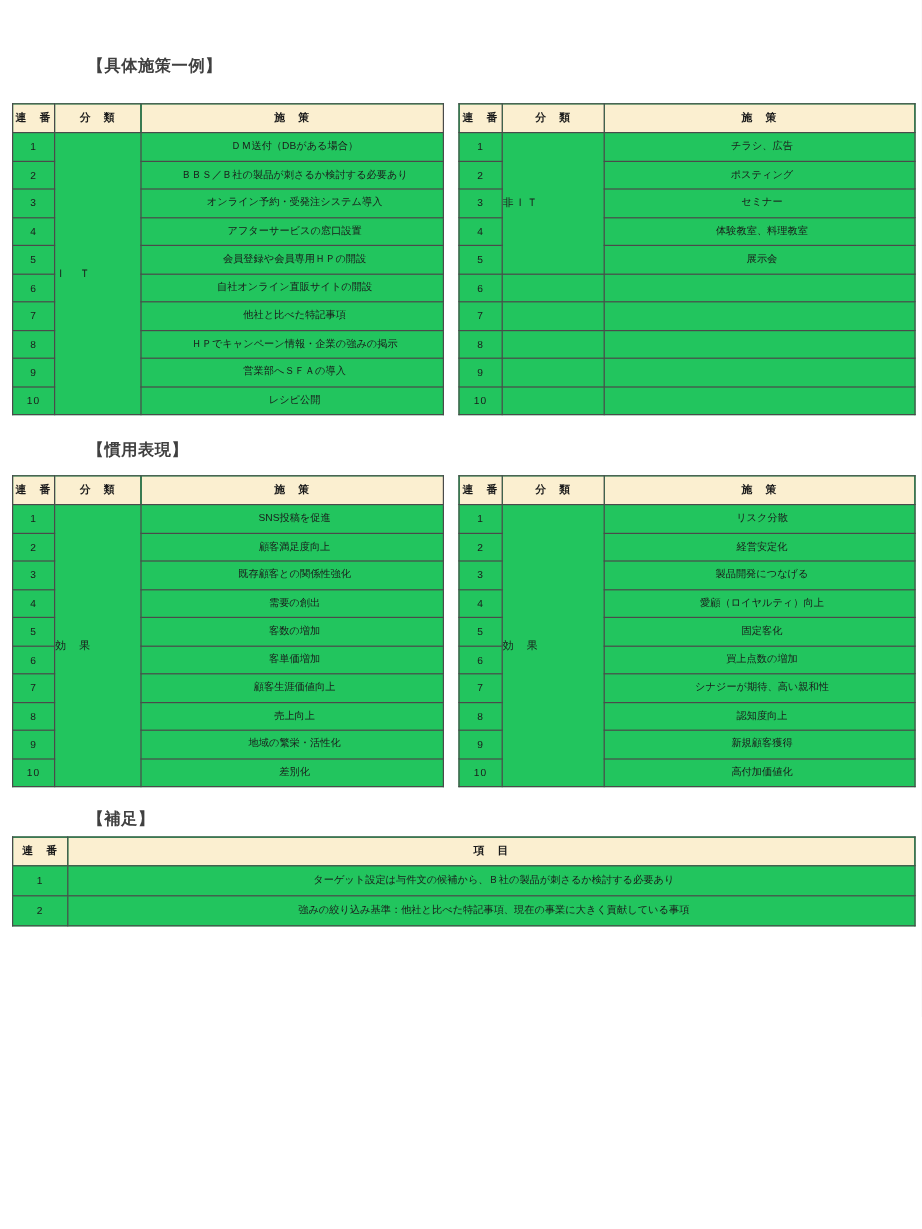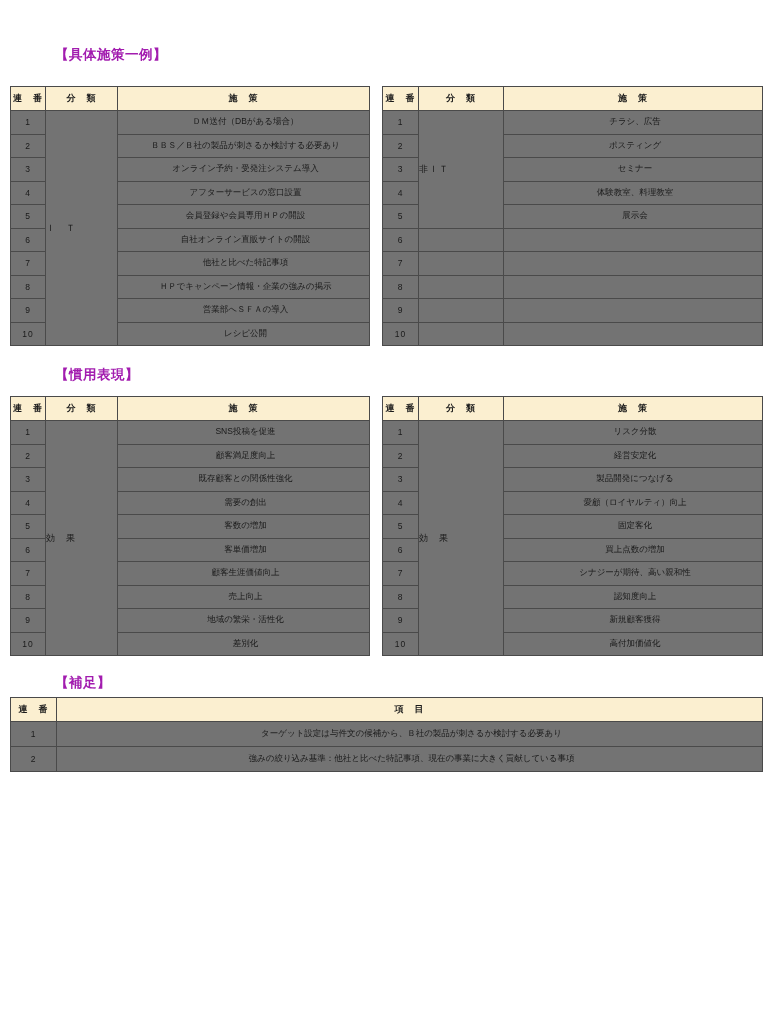--- a/index.html
+++ b/index.html
@@ -14,27 +14,27 @@
     background:#e8e8e8;
     font-family:"Liberation Sans","DejaVu Sans",sans-serif;
     color:var(--text);
   }
   .page{
     position:relative;width:768px;height:1024px;
     background:var(--page-bg);overflow:hidden;
   }
   .sec-title{
     position:absolute;
-    font-size:13.5px;font-weight:600;color:#a21caf;
-    letter-spacing:0.5px;white-space:nowrap;
+    font-size:13.5px;font-weight:600;color:#404040;
+    letter-spacing:0.5px;white-space:nowrap;margin-left:18px;
   }
   table{
     position:absolute;
     border-collapse:collapse;table-layout:fixed;
-    background:#737373;
+    background:#22c55e;
     border:1.5px solid var(--border);
     padding-left:24px;
   }
   th,td{
     border:1px solid var(--border);
     padding:0;overflow:hidden;white-space:nowrap;
     vertical-align:middle;
   }
   th{
     background:var(--header-bg);

